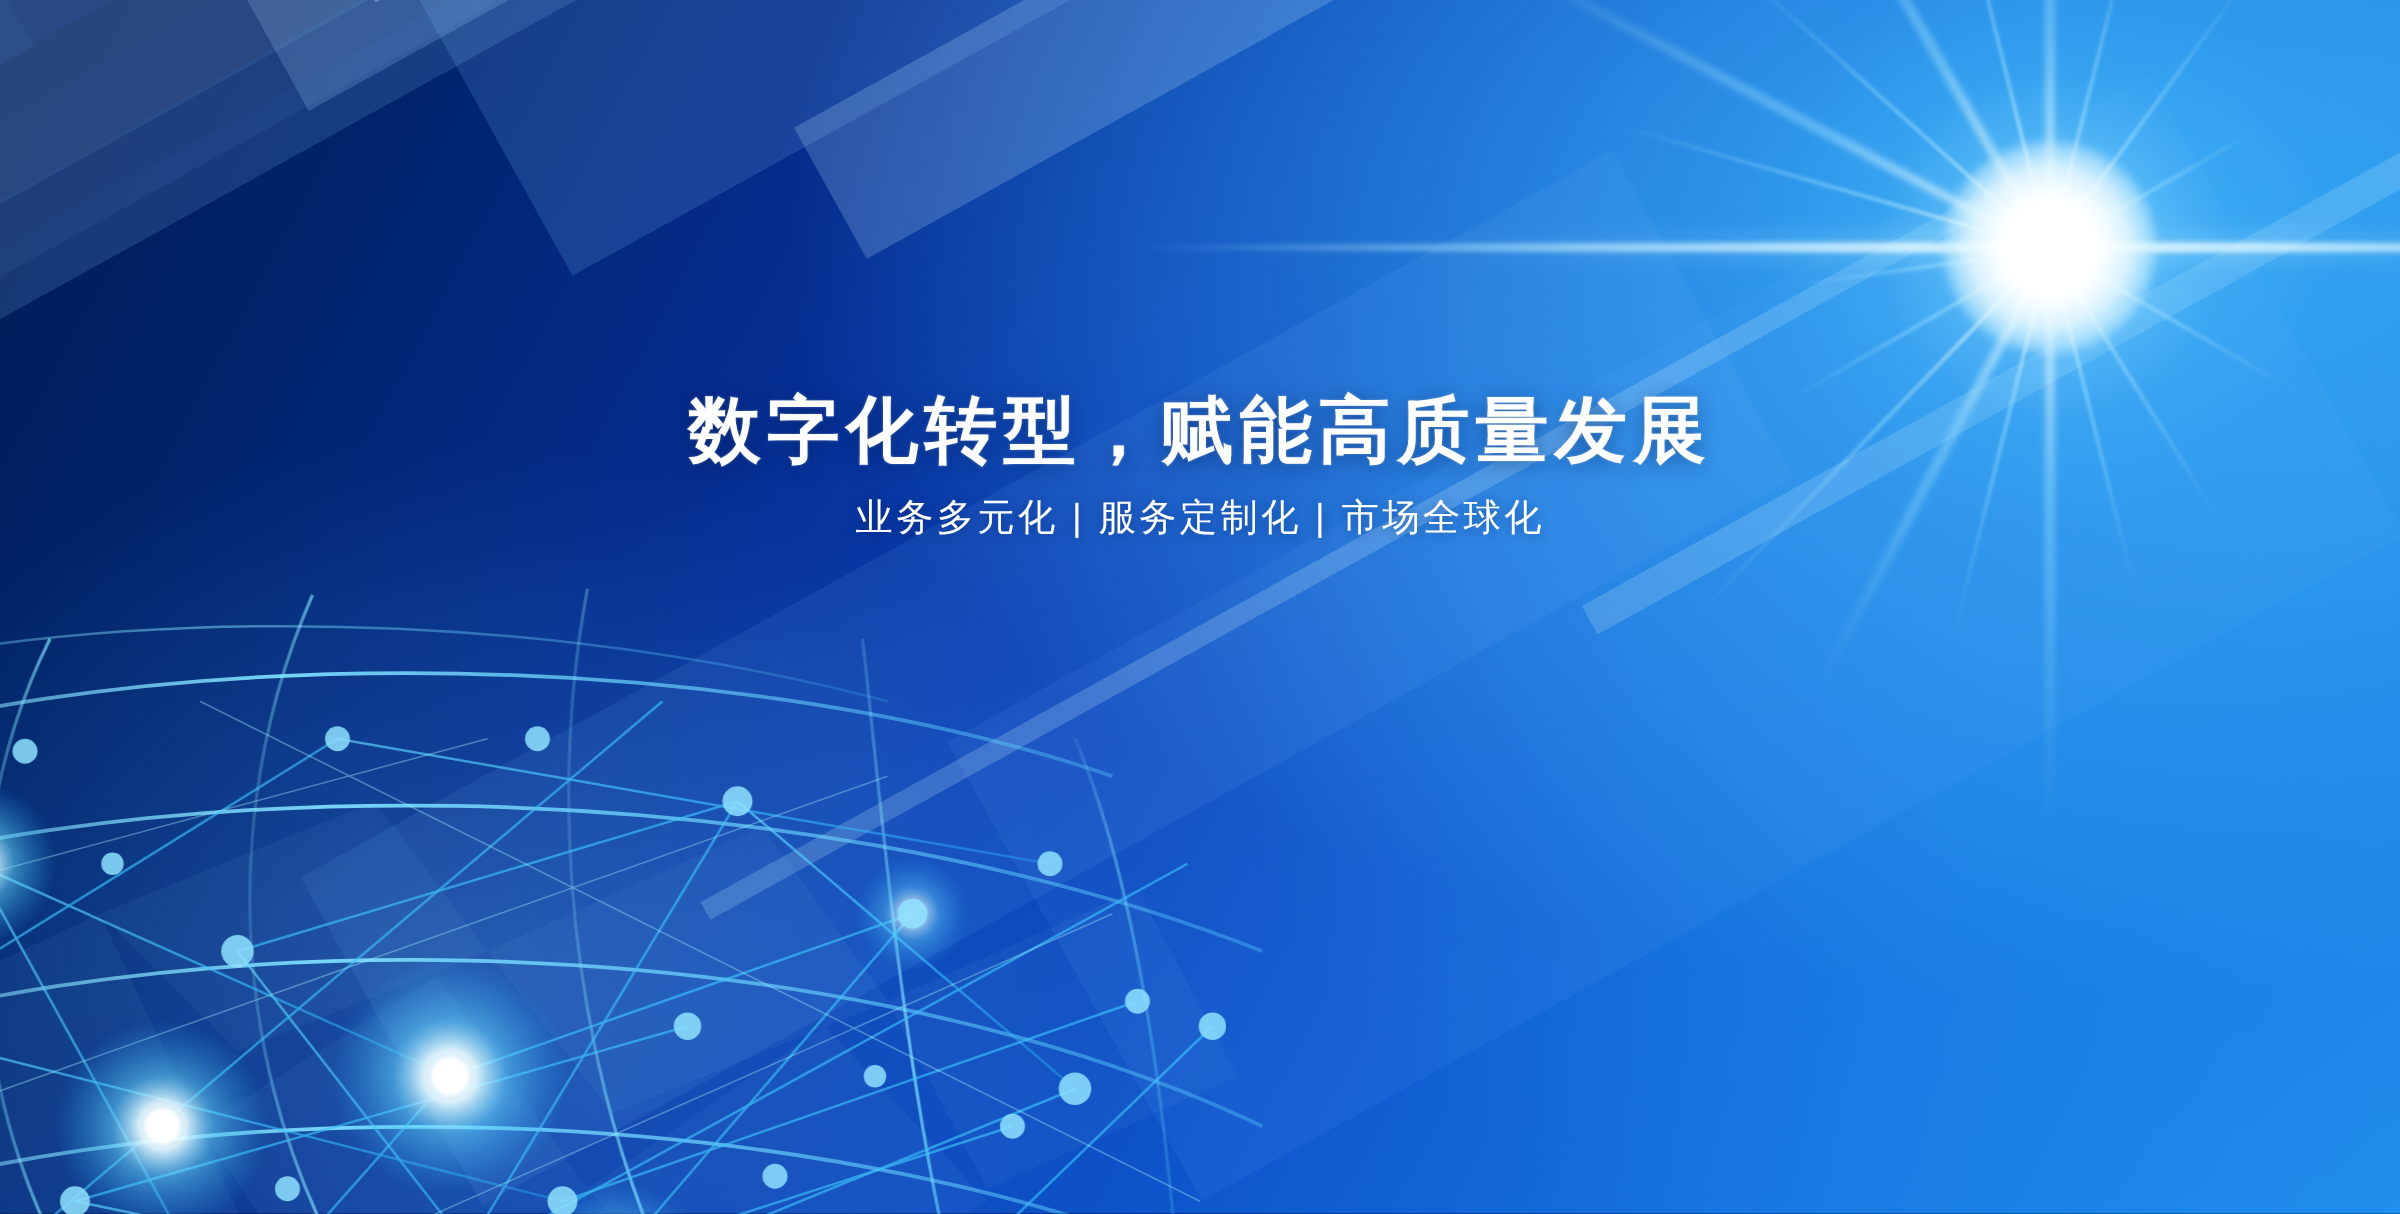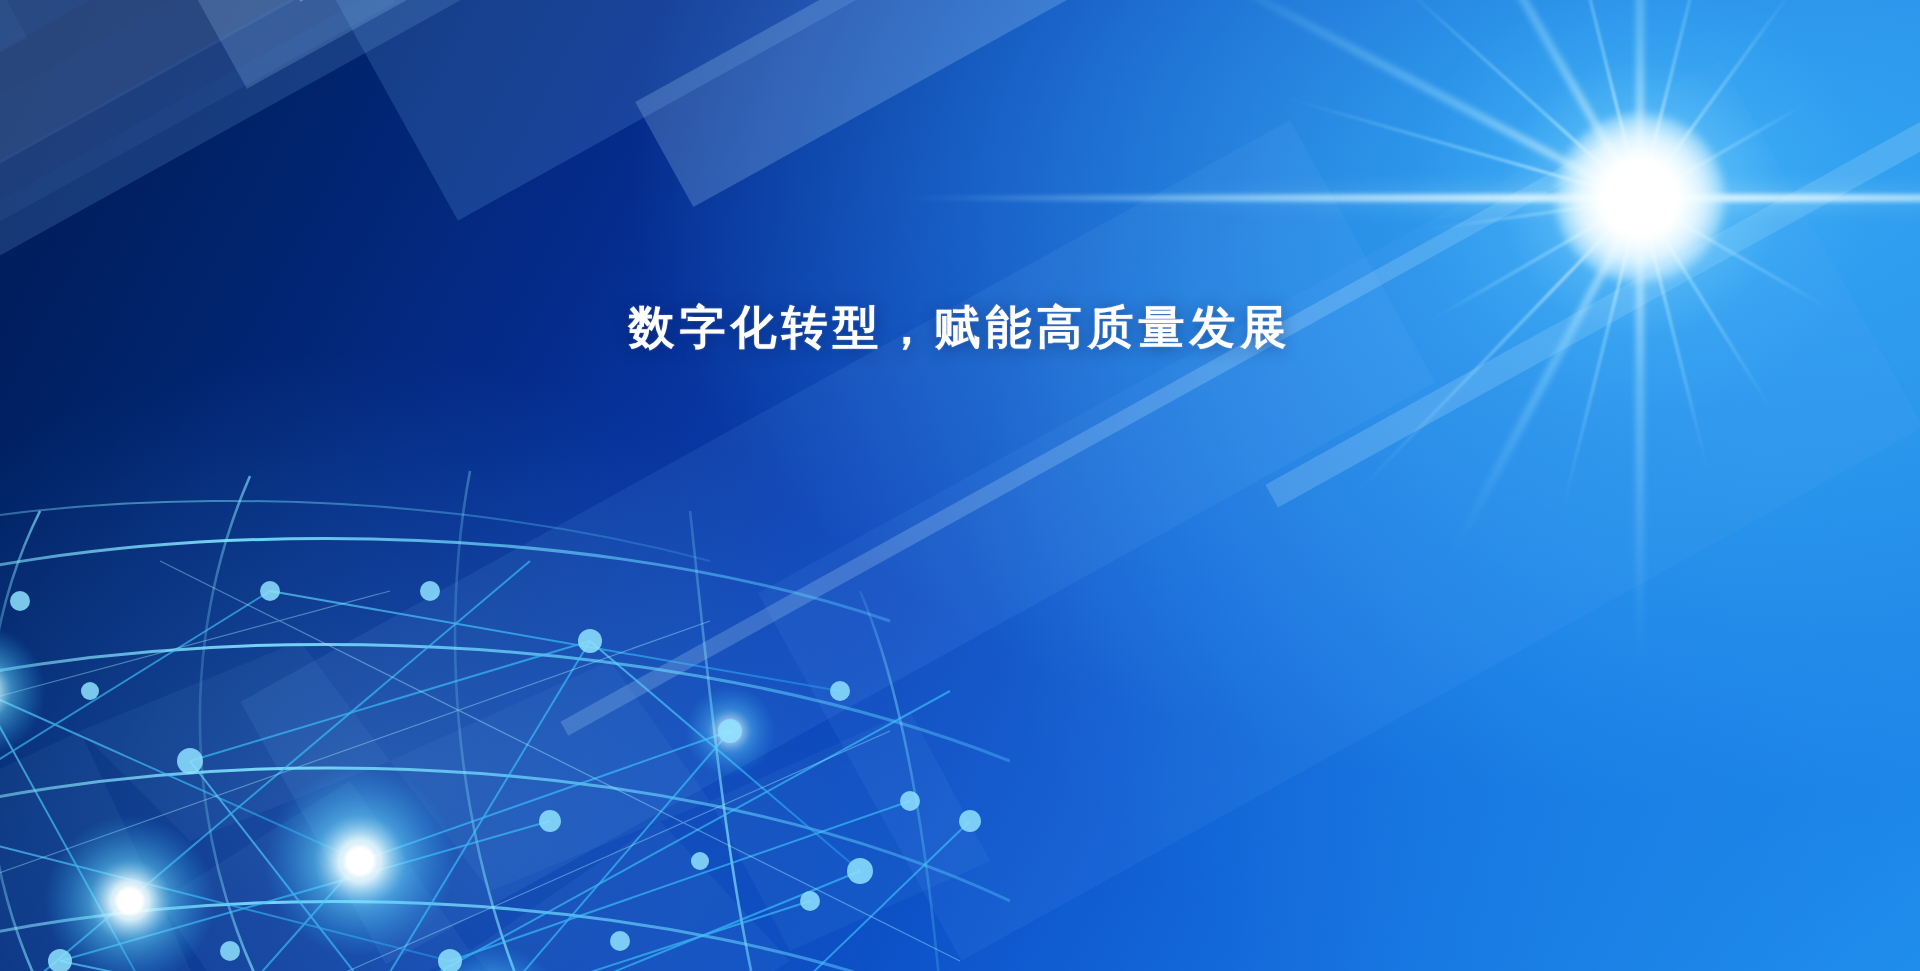--- a/index.html
+++ b/index.html
@@ -45,22 +45,22 @@
   #net{position:absolute;left:-170px;bottom:-150px;width:1180px;height:860px;}
   #net svg{width:100%;height:100%;display:block;}
 
   
   #copy{
     position:absolute;left:0;right:0;top:300px;
     text-align:center;
     z-index:40;
   }
   #title{
-    margin:4px;
-    font-size:46px;
+    margin:16px;
+    font-size:58px;
     line-height:1;
     font-weight:700;
     color:#ffffff;
     letter-spacing:5px;
     text-shadow:0 2px 16px rgba(0,25,80,.45), 0 0 2px rgba(255,255,255,.4);
     white-space:nowrap;
   }
   #subtitle{
     margin:26px 0 0 0;
     font-size:30px;
@@ -270,15 +270,16 @@
           <circle cx="660" cy="760" r="13"></circle>
           <circle cx="60" cy="790" r="12"></circle>
           <circle cx="430" cy="860" r="12"></circle>
         </g>
       </g>
     </svg>
   </div>
 
   <div id="copy">
     <h1 id="title">数字化转型，赋能高质量发展</h1>
+    <p id="subtitle">业务多元化 | 服务定制化 | 市场全球化</p>
   </div>
 
 </div>
 
 </body></html>

